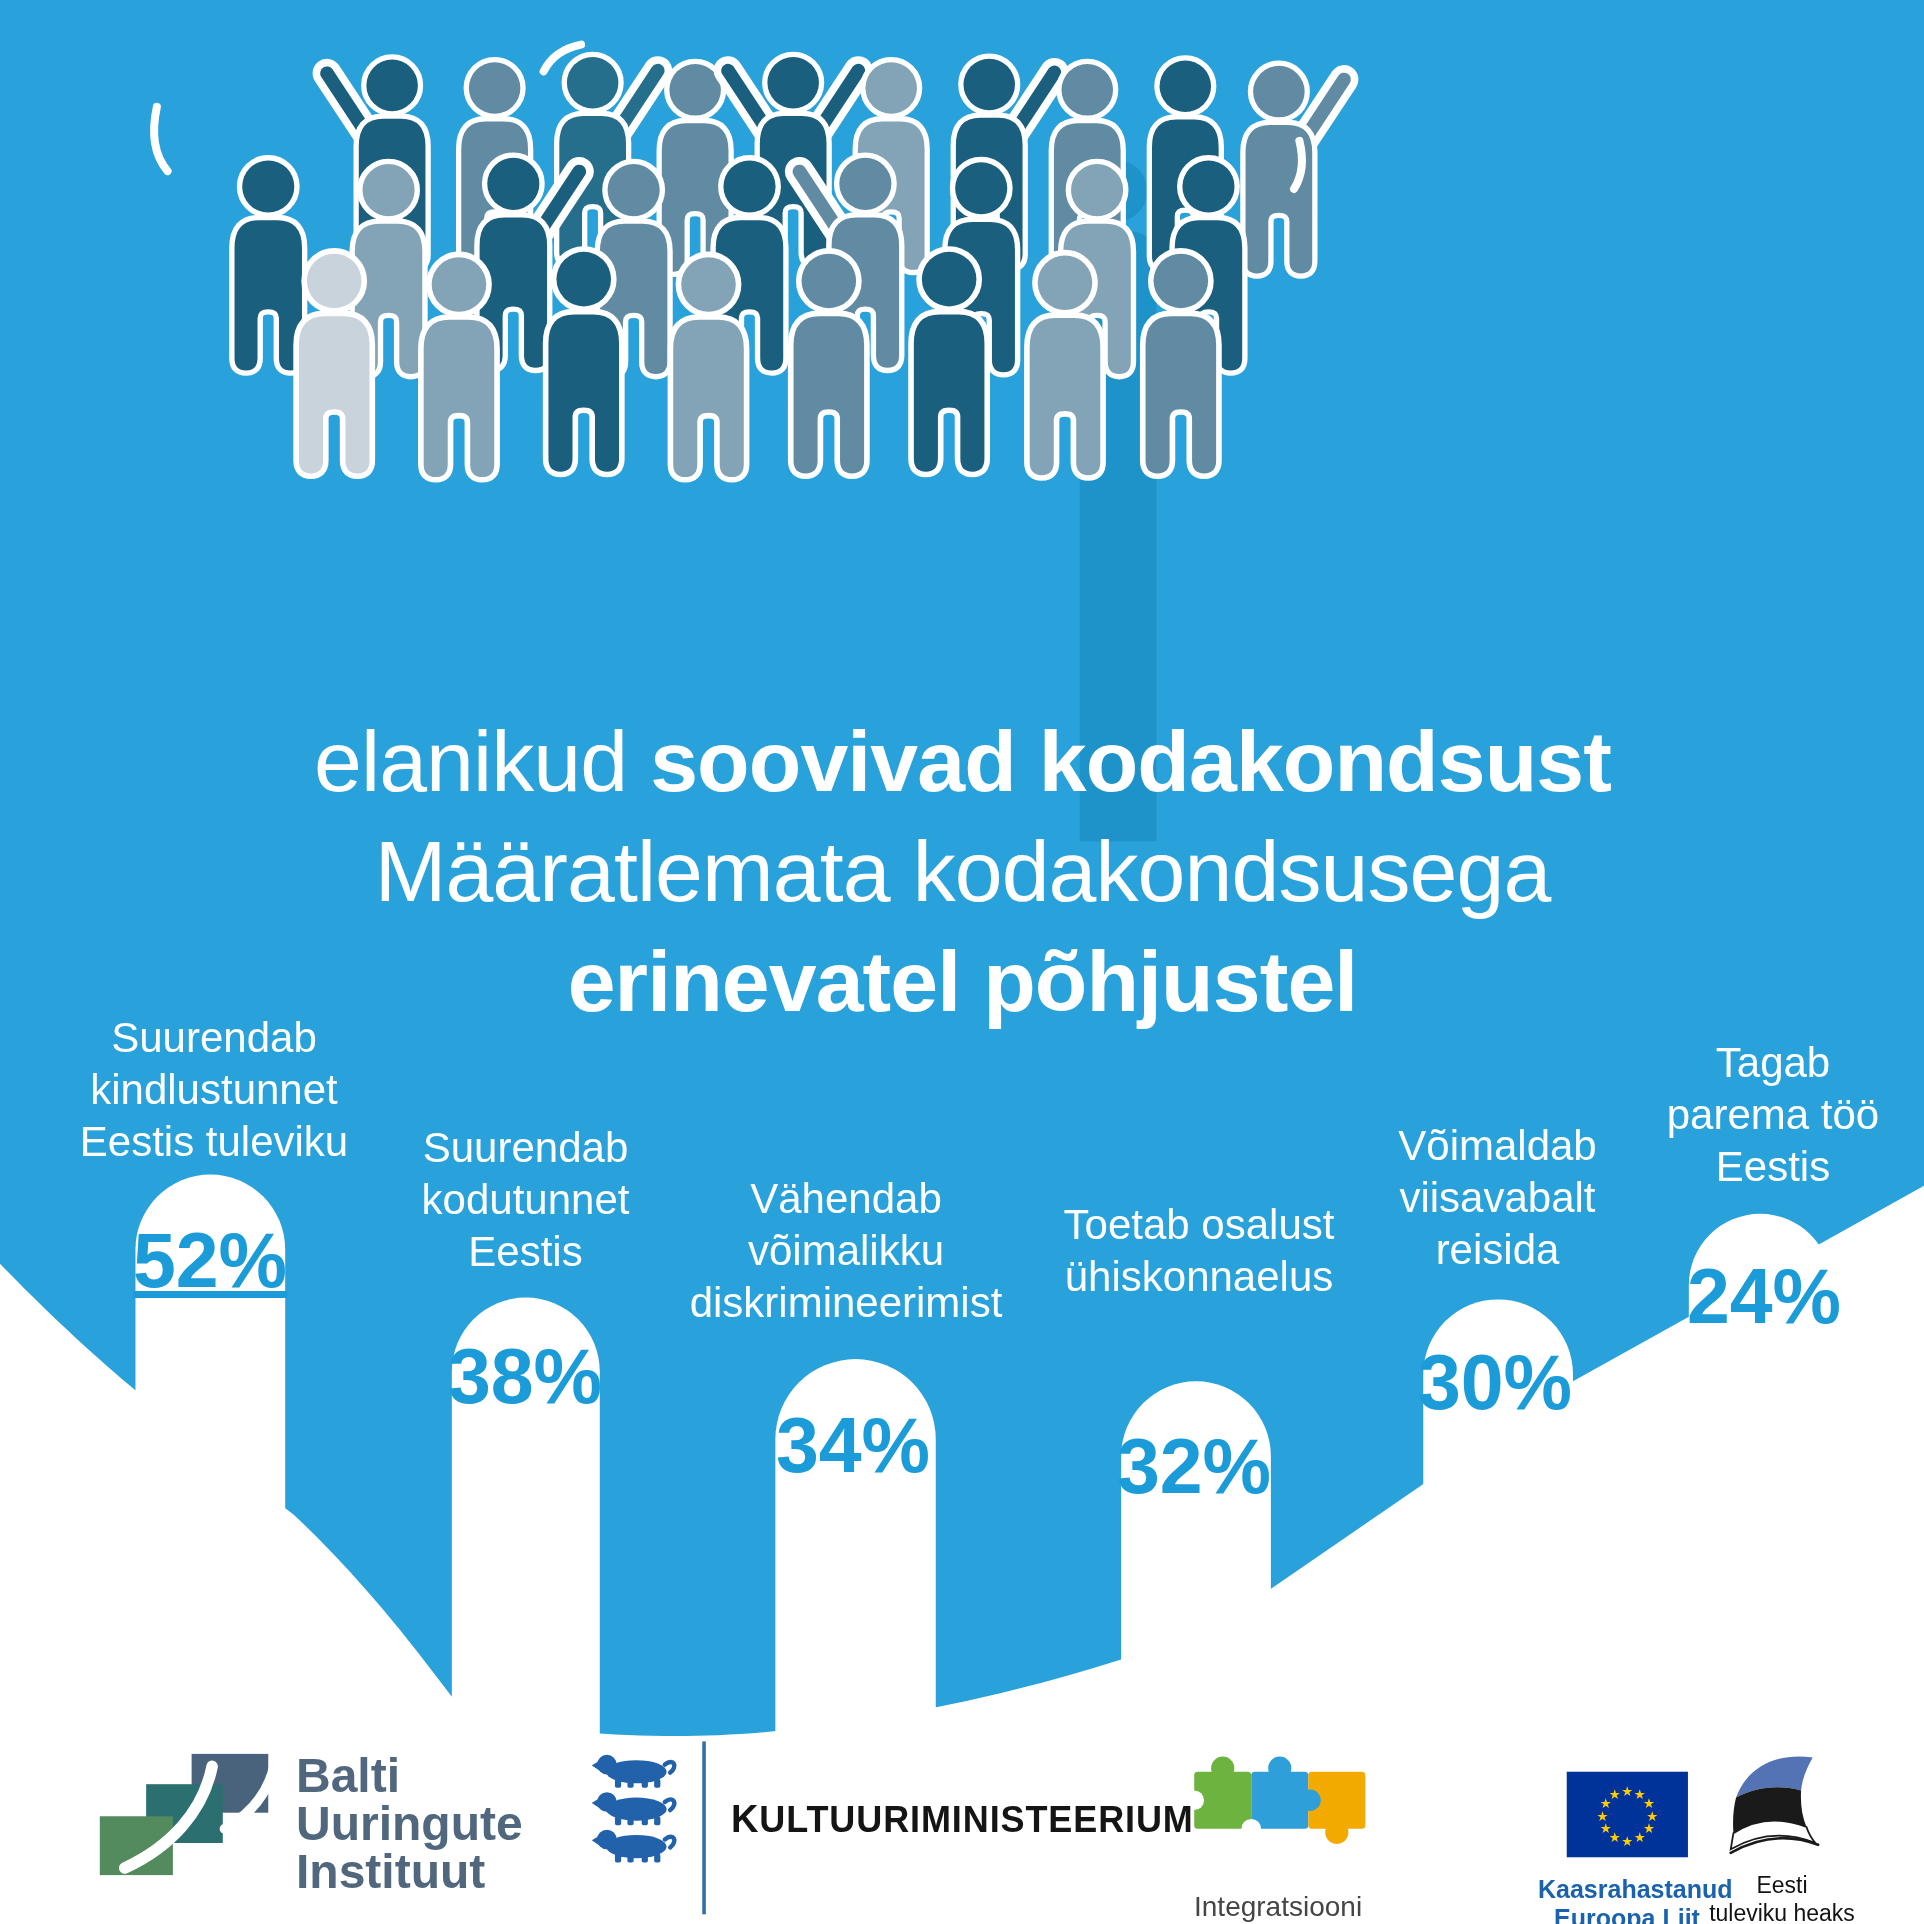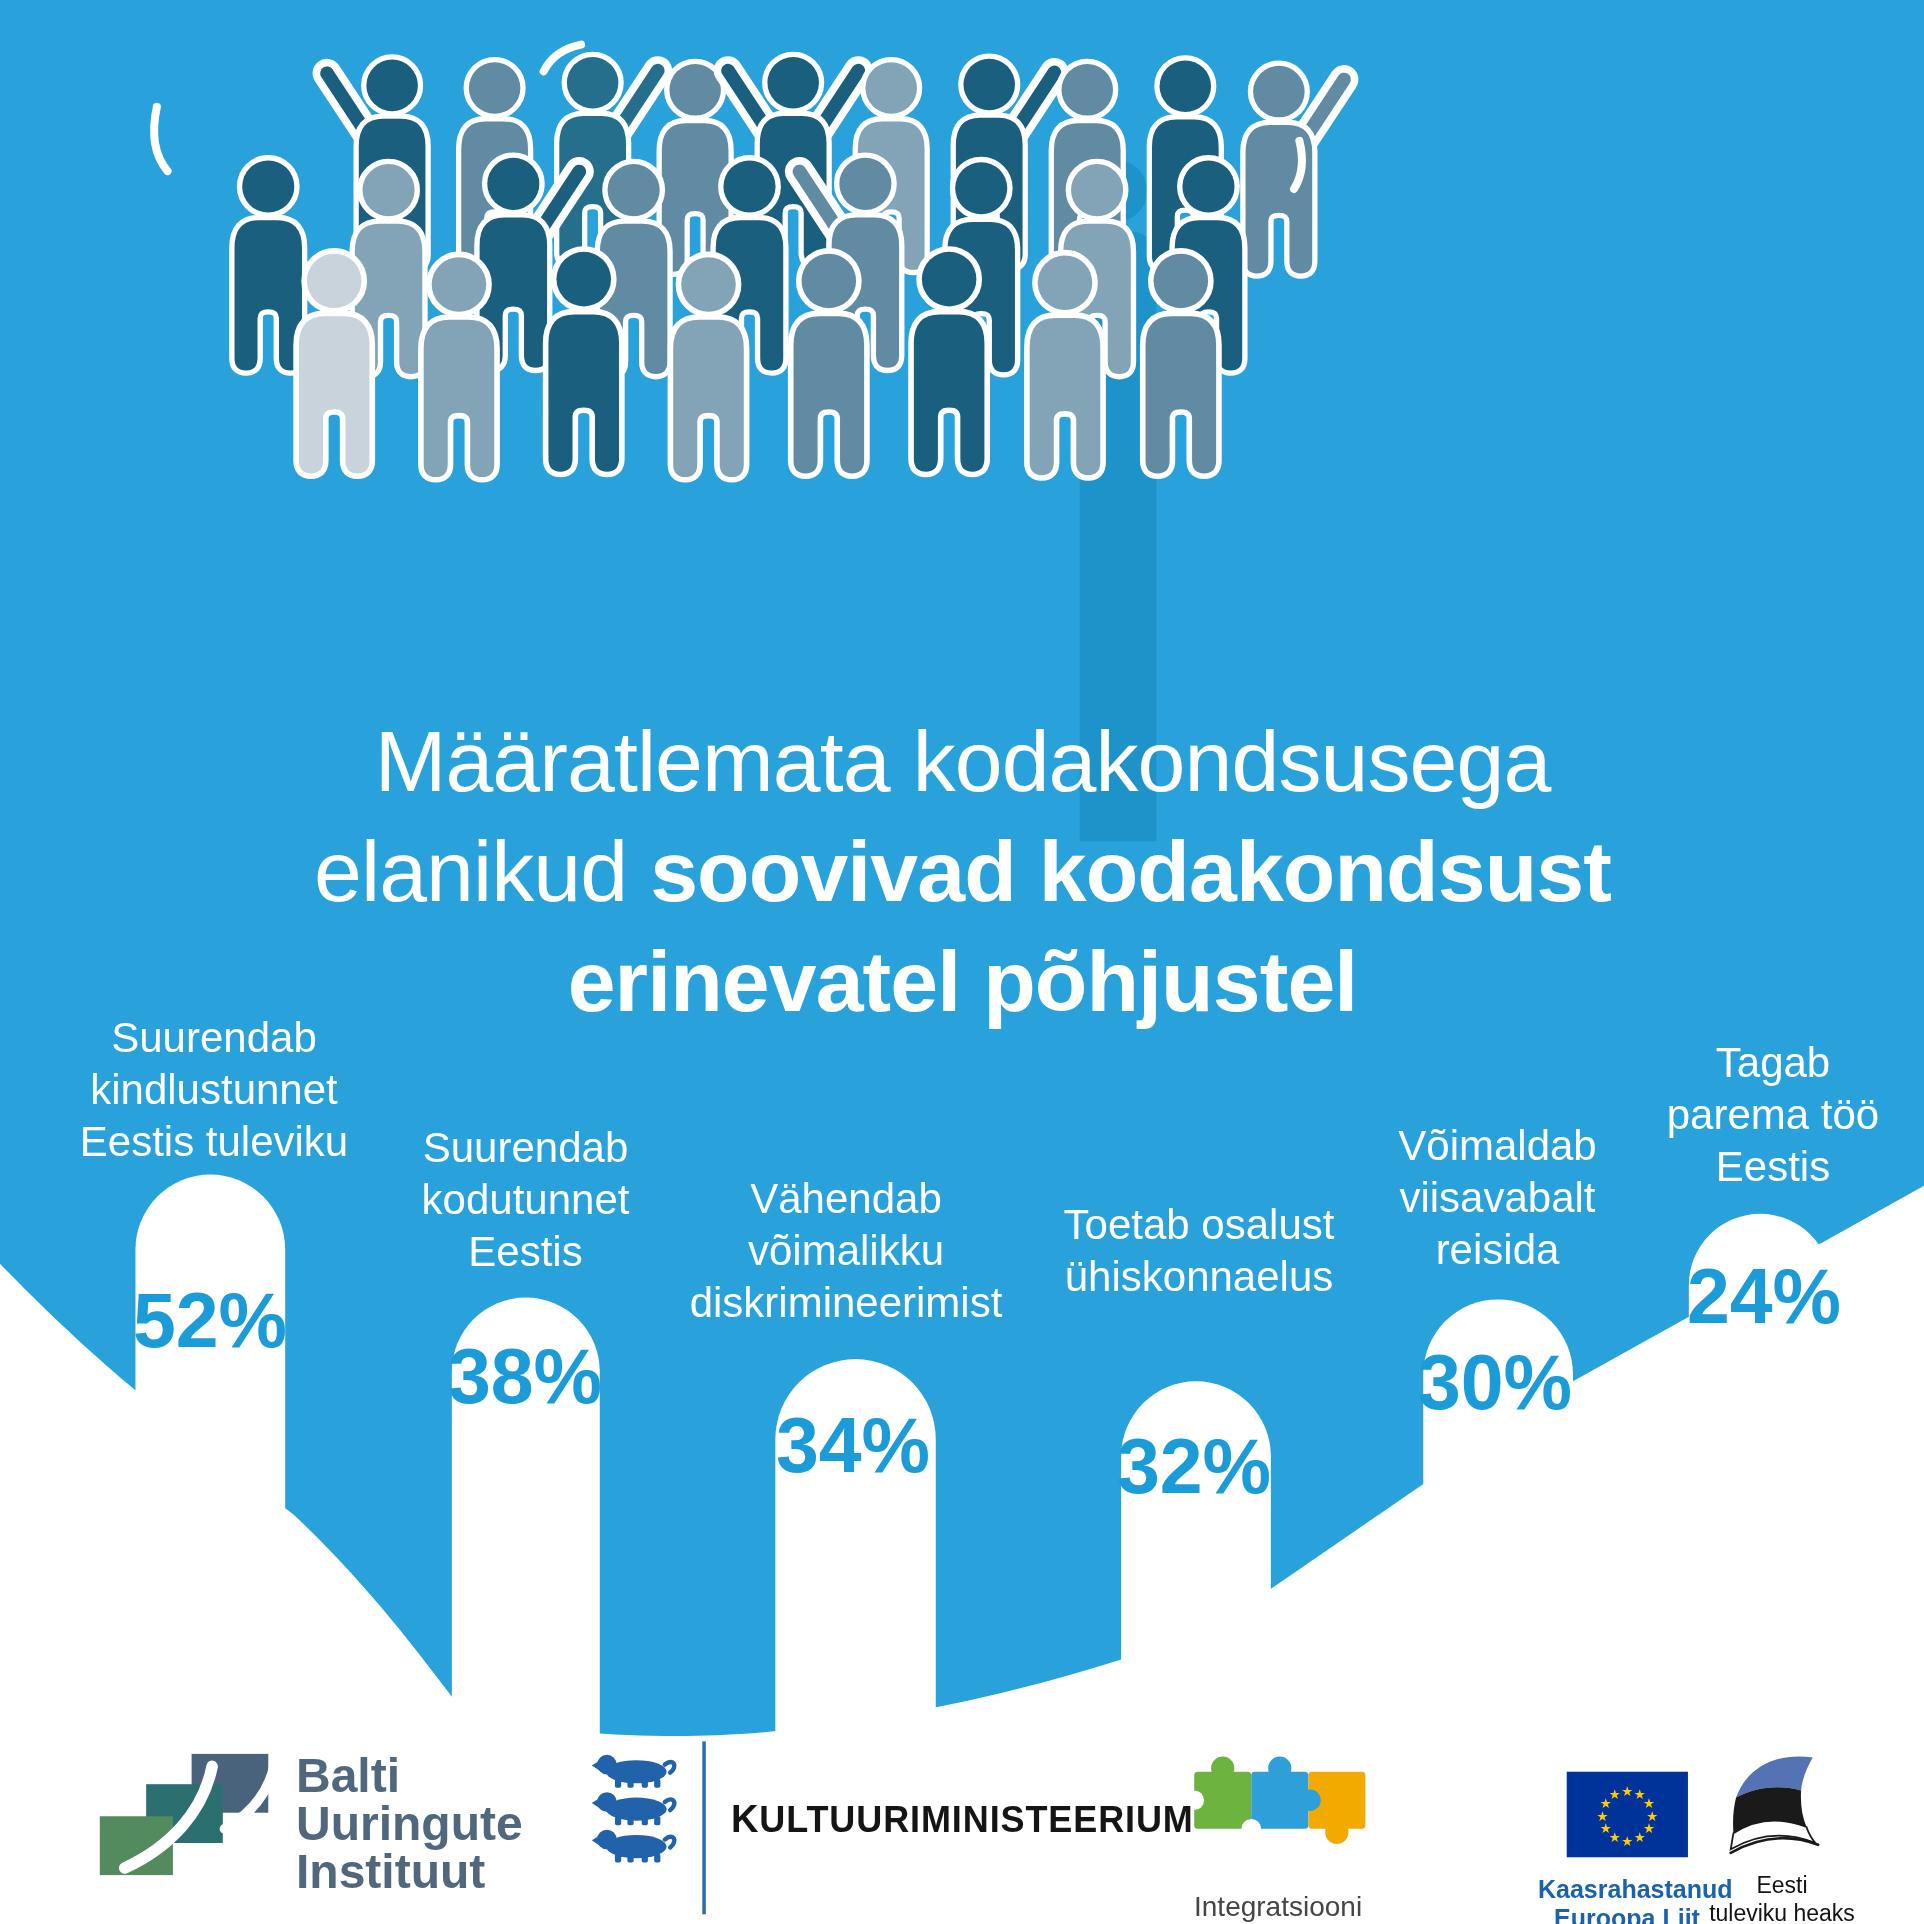--- a/index.html
+++ b/index.html
@@ -261,28 +261,28 @@
 
     <g transform="translate(1930,1962)">
       <path d="M 18,55 C 30,22 62,4 104,10 C 96,24 92,36 91,47 C 64,40 38,44 18,55 Z" fill="#5473B5"></path>
       <path d="M 18,55 C 38,44 64,40 91,47 C 90,62 92,76 97,88 C 66,76 38,80 15,95 C 14,80 15,67 18,55 Z" fill="#1A1A1A"></path>
       <path d="M 15,95 C 38,80 66,76 97,88 C 99,94 102,100 107,106 C 72,92 40,97 12,113 C 13,107 14,101 15,95 Z" fill="#ffffff" stroke="#1A1A1A" stroke-width="2"></path>
       <path d="M 12,117 C 46,98 78,96 110,108" fill="none" stroke="#1A1A1A" stroke-width="3" stroke-linecap="round"></path>
     </g>
   </svg>
 
   <div class="title">
+    <div><span>elanikud </span><b>soovivad kodakondsust</b></div>
     <div>Määratlemata kodakondsusega</div>
-    <div><span>elanikud </span><b>soovivad kodakondsust</b></div>
     <div><b>erinevatel põhjustel</b></div>
   </div>
 
   <div id="chart-text-layer">
       <div class="bar-label" style="left: 58px; top: 1012px; width: 312px;">Suurendab kindlustunnet Eestis tuleviku</div>
-      <div class="bar-pct" style="left: 103px; top: 1276px;">52%</div>
+      <div class="bar-pct" style="left: 103px; top: 1216px; text-decoration: underline;">52%</div>
       <div class="bar-label" style="left: 392px; top: 1122px; width: 267px;">Suurendab kodutunnet Eestis</div>
       <div class="bar-pct" style="left: 418px; top: 1332px;">38%</div>
       <div class="bar-label" style="left: 659px; top: 1173px; width: 374px;">Vähendab võimalikku diskrimineerimist</div>
       <div class="bar-pct" style="left: 746px; top: 1401px;">34%</div>
       <div class="bar-label" style="left: 1052px; top: 1199px; width: 294px;">Toetab osalust ühiskonnaelus</div>
       <div class="bar-pct" style="left: 1087px; top: 1422px;">32%</div>
       <div class="bar-label" style="left: 1377px; top: 1120px; width: 241px;">Võimaldab viisavabalt reisida</div>
       <div class="bar-pct" style="left: 1388px; top: 1338px;">30%</div>
       <div class="bar-label" style="left: 1657px; top: 1037px; width: 232px;">Tagab parema töö Eestis</div>
       <div class="bar-pct" style="left: 1657px; top: 1252px;">24%</div>

